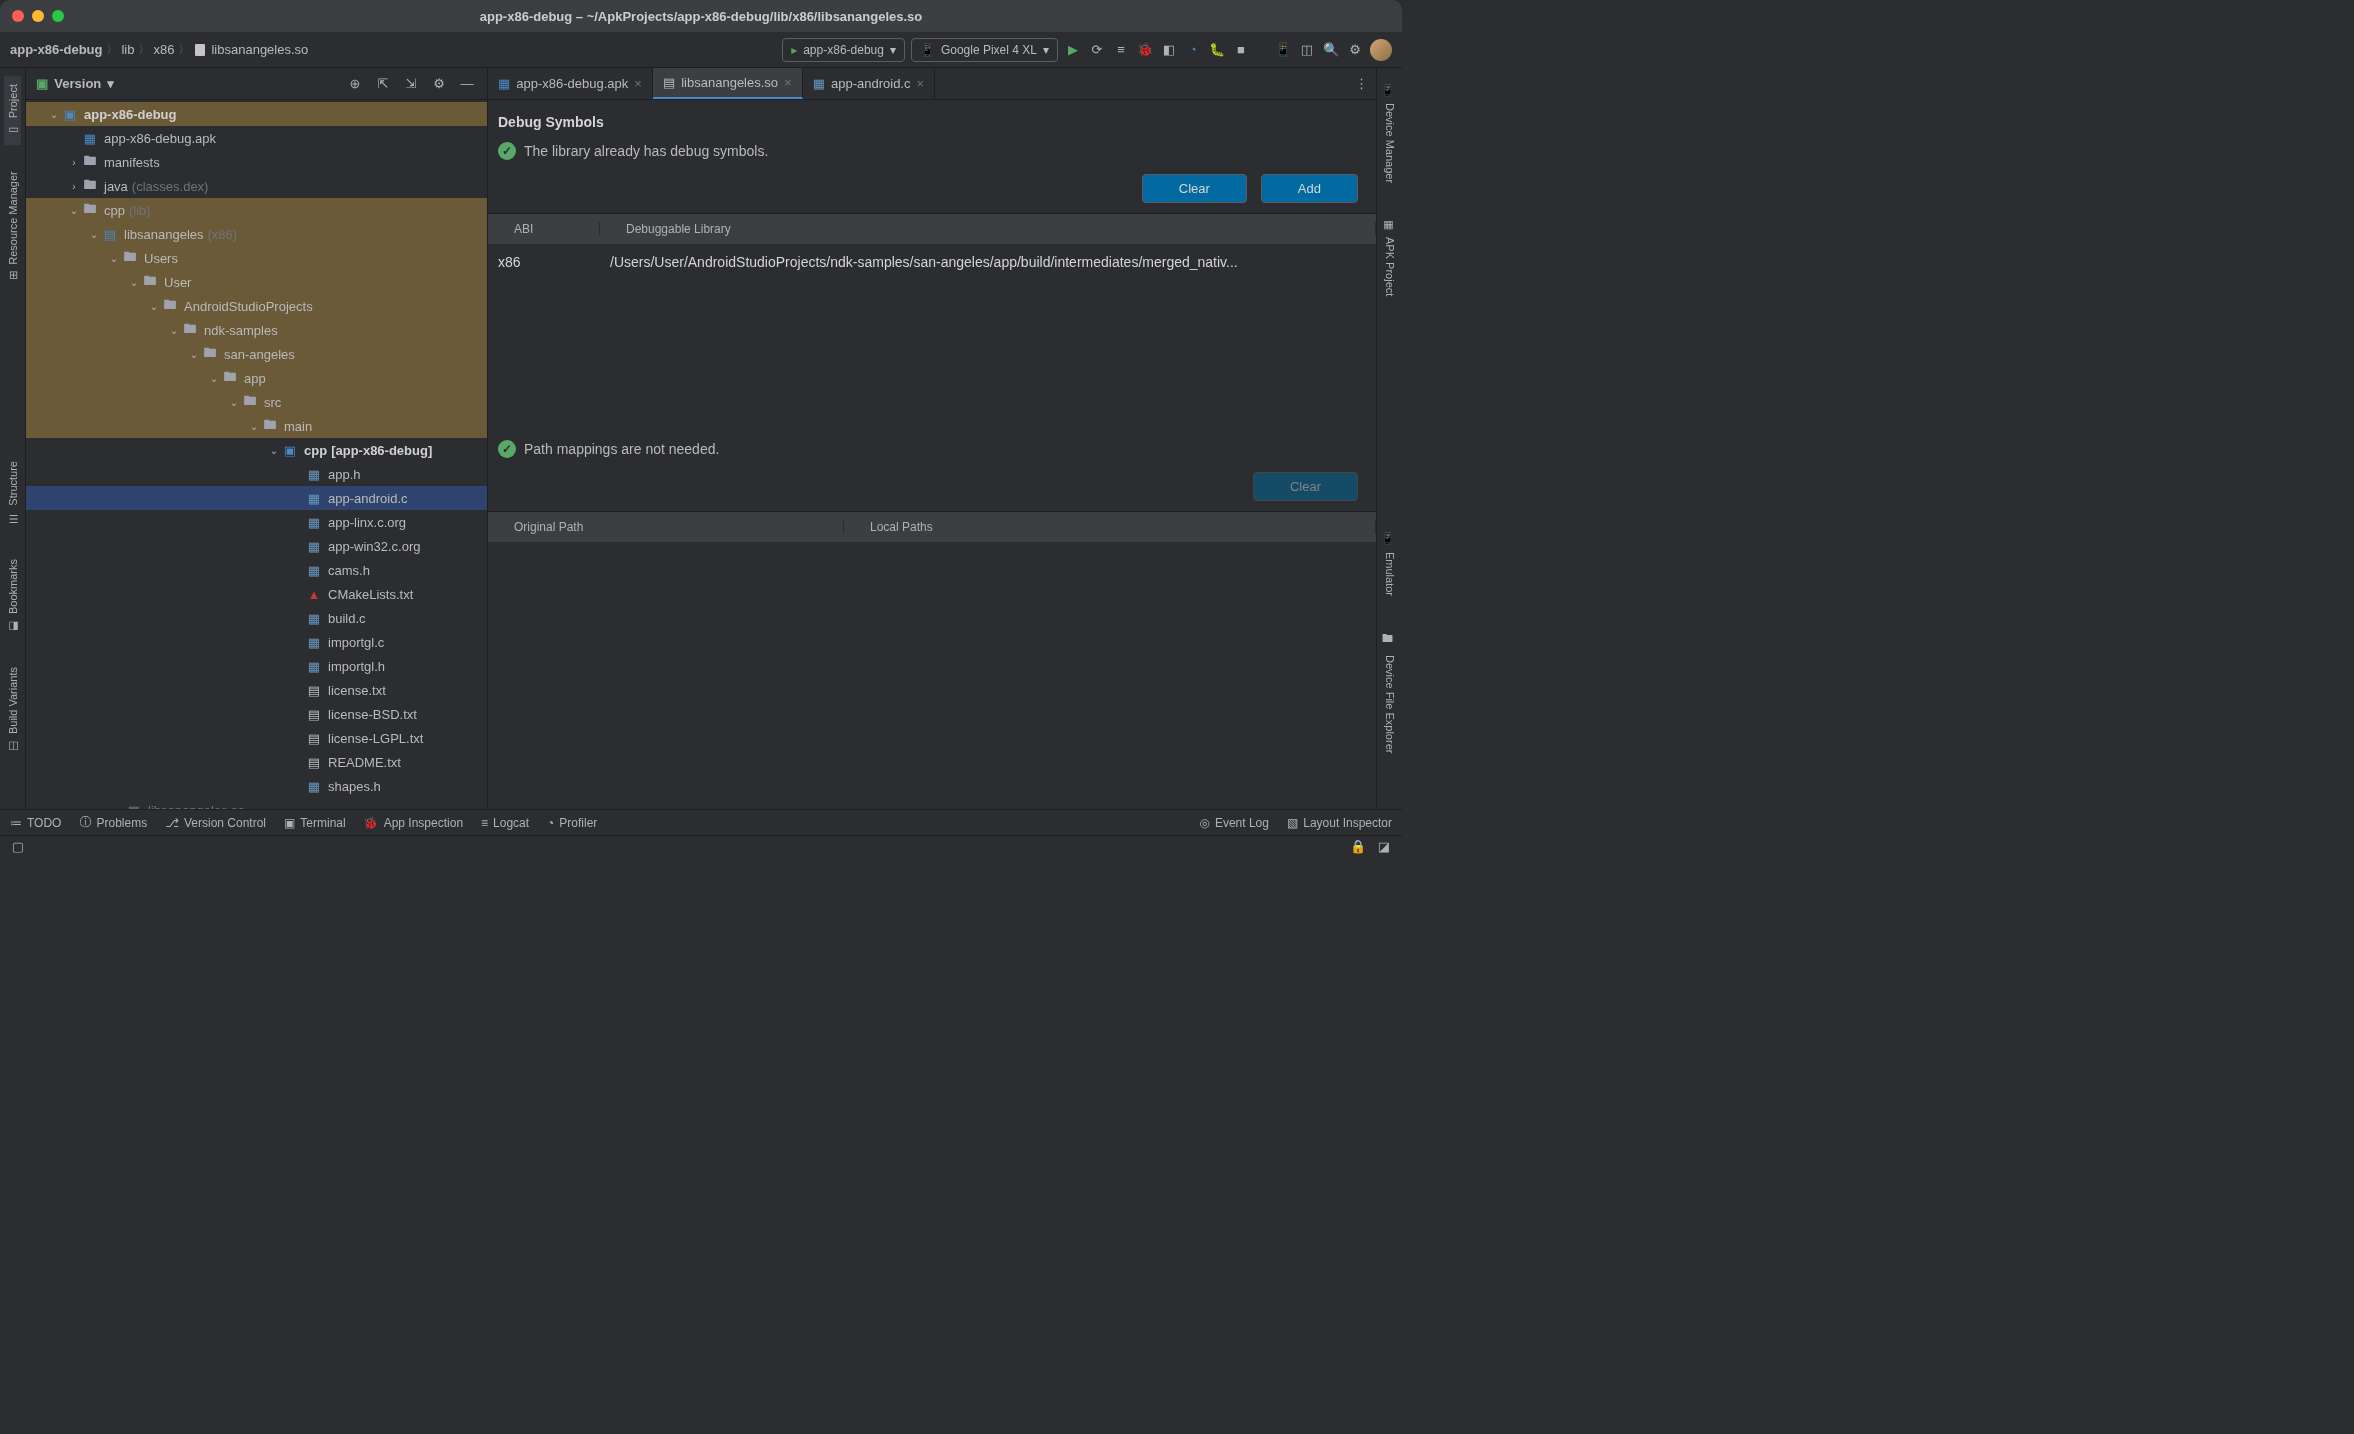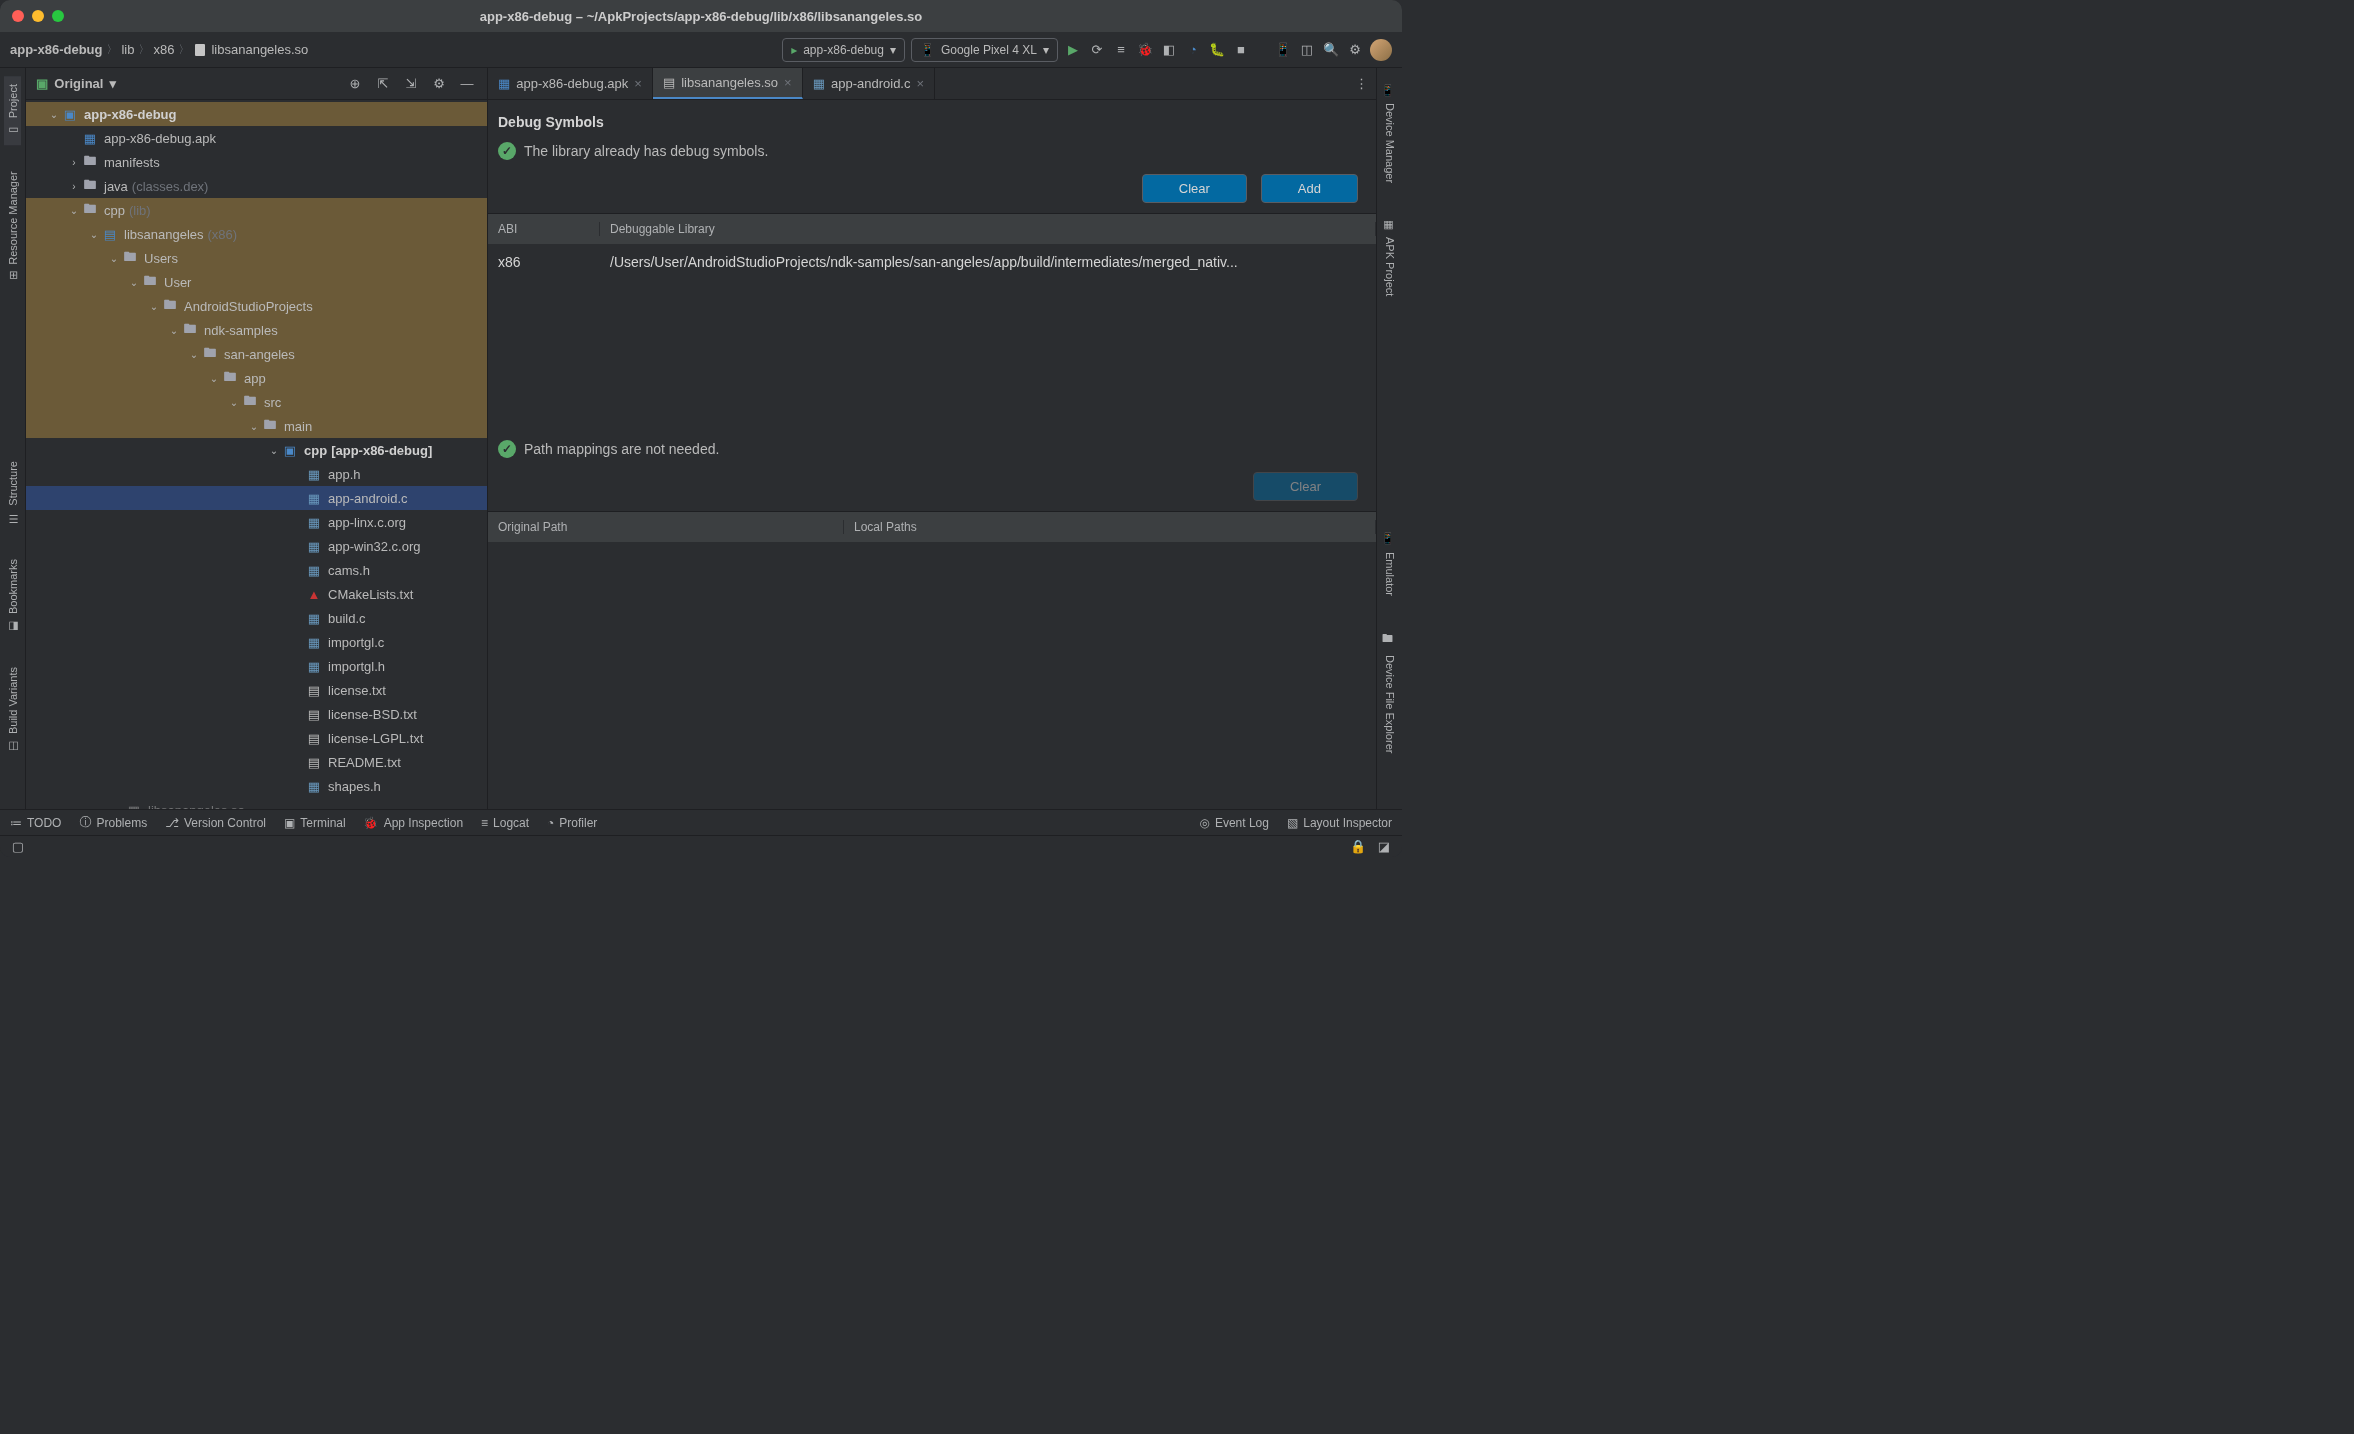--- a/index.html
+++ b/index.html
@@ -62,21 +62,21 @@
 
 .editor-content { flex: 1; padding: 14px 0 0 0; overflow: auto; display: flex; flex-direction: column; }
 .section-title { font-weight: 700; font-size: 14px; color: #d5d5d5; padding: 0 10px 12px 10px; }
 .status-row { display: flex; align-items: center; gap: 8px; padding: 0 10px 14px 10px; font-size: 14px; color: #bababa; }
 .check-circle { width: 18px; height: 18px; border-radius: 50%; background: #59a869; color: #2b2d30; display: flex; align-items: center; justify-content: center; font-size: 12px; font-weight: 700; }
 .button-row { display: flex; gap: 14px; justify-content: flex-end; padding: 0 18px 10px 10px; }
 .btn { border: 1px solid #5a5d63; background: #0369a1; color: #d5d5d5; padding: 6px 36px; border-radius: 4px; font-size: 13px; cursor: pointer; }
 .btn.disabled { opacity: 0.5; cursor: default; }
 .table { border-top: 1px solid #1e1f22; }
 .table-head { display: flex; background: #3c3f41; height: 30px; align-items: center; font-size: 12px; color: #afb1b3; }
-.th { padding: 0 10px; border-right: 1px solid #2b2d30; }
+.th { padding: 0 26px; border-right: 1px solid #2b2d30; }
 .th.abi { width: 112px; }
 .th.lib { flex: 1; }
 .table-row { display: flex; height: 36px; align-items: center; font-size: 14px; color: #d5d5d5; }
 .td { padding: 0 10px; overflow: hidden; text-overflow: ellipsis; white-space: nowrap; }
 .td.abi { width: 112px; }
 .td.lib { flex: 1; min-width: 0; }
 .spacer { height: 160px; }
 .empty-msg { text-align: center; color: #6f737a; padding: 60px 0; font-size: 14px; }
 .th.orig { width: 356px; }
 .th.local { flex: 1; }
@@ -180,21 +180,21 @@
           <span>◫</span>
           <span>Build Variants</span>
         </div>
       <div style="height:30px"></div>
     </div>
 
     <div class="project-panel">
       <div class="project-header">
         <div class="project-header-left">
           <span style="color:#59a869">▣</span>
-          <span>Original</span>
+          <span>Version</span>
           <span>▾</span>
         </div>
         <div class="project-header-right">
           <div class="header-icon">⊕</div>
           <div class="header-icon">⇱</div>
           <div class="header-icon">⇲</div>
           <div class="header-icon">⚙</div>
           <div class="header-icon">—</div>
         </div>
       </div>

